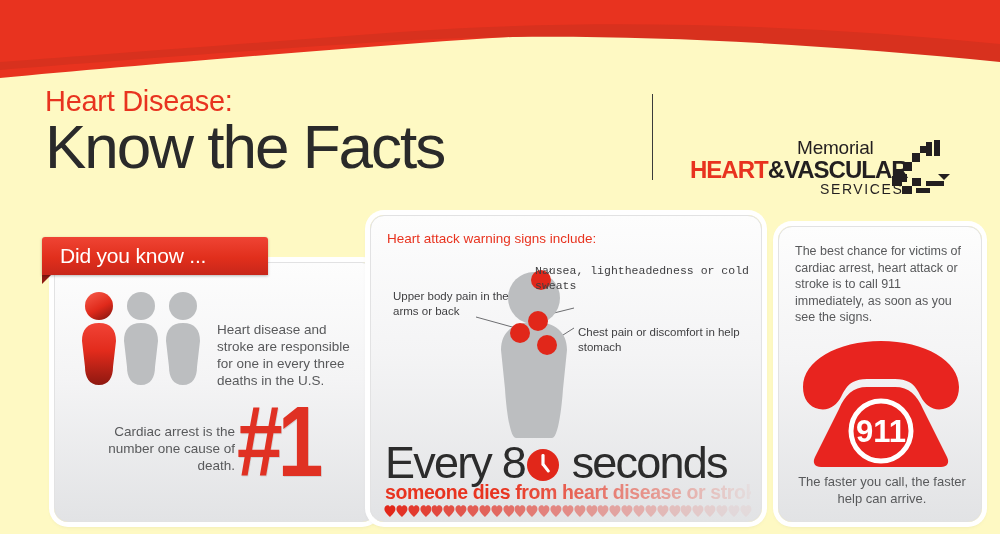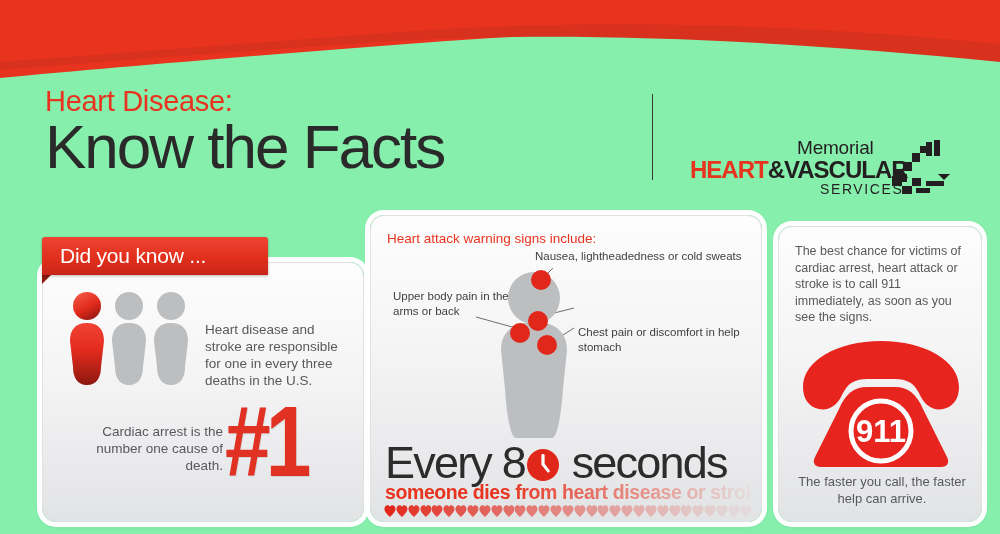--- a/index.html
+++ b/index.html
@@ -2,21 +2,21 @@
 <html><head>
 <meta charset="utf-8">
 <style>
   html,body{margin:0;padding:0;}
   body{
     width:1000px;height:534px;overflow:hidden;
     background:#ffffff;
     font-family:"Liberation Sans","DejaVu Sans",sans-serif;
     position:relative;
   }
-  #infographic{position:relative;width:1000px;height:534px;overflow:hidden;background:#86efac;}
+  #infographic{position:relative;width:1000px;height:534px;overflow:hidden;background:#fef9c3;}
 
   
   .banner{position:absolute;left:0;top:0;width:1000px;height:80px;overflow:hidden;}
   .banner svg{display:block;}
 
   
   .header{position:absolute;left:0;top:78px;width:1000px;height:130px;}
   .title-block{position:absolute;left:45px;top:8px;}
   .title-small{
     font-size:29px;color:#e8331f;font-weight:400;letter-spacing:-0.3px;
@@ -50,21 +50,21 @@
 
   
   .card{
     position:absolute;
     background:linear-gradient(180deg,#fdfdfd 0%,#f4f4f5 45%,#e2e3e5 100%);
     border-radius:14px;
     border:1px solid #e2e2e3;
     box-shadow:0 0 0 5px #ffffff, 0 2px 6px rgba(0,0,0,0.22);
     overflow:hidden;
   }
-  .card-left{left:42px;top:262px;width:320px;height:258px;}
+  .card-left{left:54px;top:262px;width:320px;height:258px;}
   .card-mid{left:370px;top:215px;width:390px;height:305px;}
   .card-right{left:778px;top:226px;width:202px;height:294px;}
 
   
   .ribbon{
     position:absolute;left:42px;top:237px;width:226px;height:38px;
     background:linear-gradient(180deg,#ef4434 0%,#e12f1c 55%,#c8261a 100%);
     border-radius:3px 3px 0 0;
     box-shadow:0 1px 3px rgba(0,0,0,0.28);
     z-index:5;
@@ -98,21 +98,21 @@
     text-shadow:1px 1px 0 rgba(0,0,0,0.10);
   }
 
   
   .mid-title{
     position:absolute;left:16px;top:14px;font-size:13.5px;color:#e8331f;
     line-height:17px;
   }
   .figure-wrap{position:absolute;left:0;top:0;width:390px;height:230px;}
   .cal-lbl{position:absolute;font-size:11.5px;color:#3f3f41;line-height:14.5px;}
-  .lbl-nausea{left:164px;top:33px;}
+  .lbl-nausea{left:164px;top:48px;font-family:Liberation Mono, monospace;}
   .lbl-upper{left:22px;top:73px;width:120px;}
   .lbl-short{left:207px;top:68px;width:160px;}
   .lbl-chest{left:207px;top:109px;width:178px;}
 
   .every{
     position:absolute;left:14px;top:221px;
     font-size:45px;color:#2c2c2c;letter-spacing:-1.8px;line-height:52px;
     white-space:nowrap;
   }
   .clockglyph{

